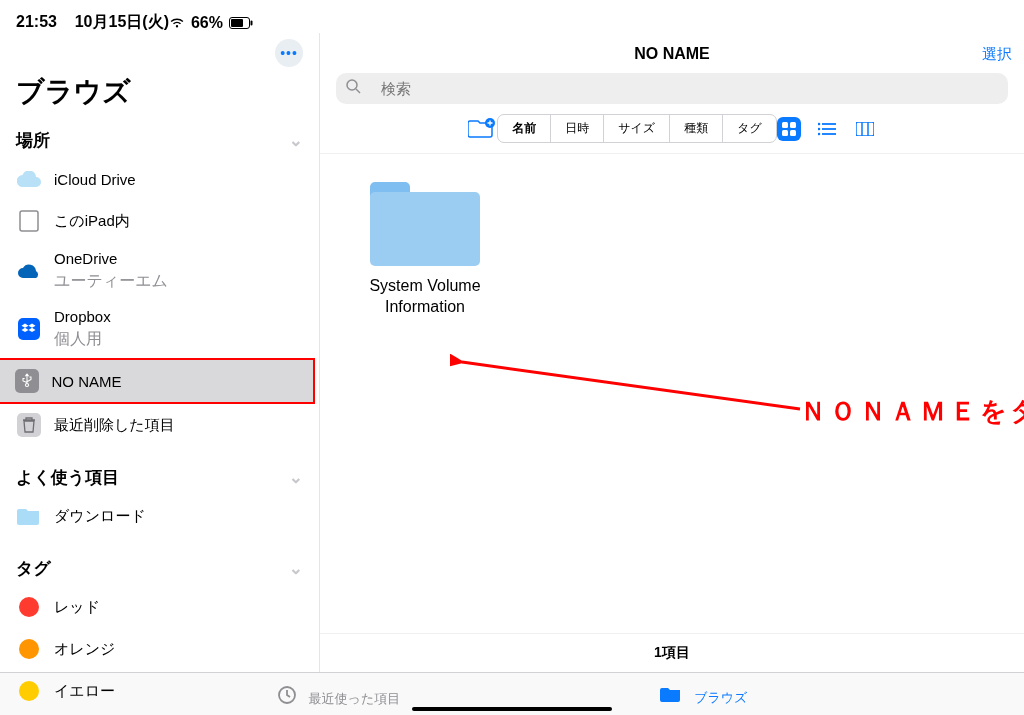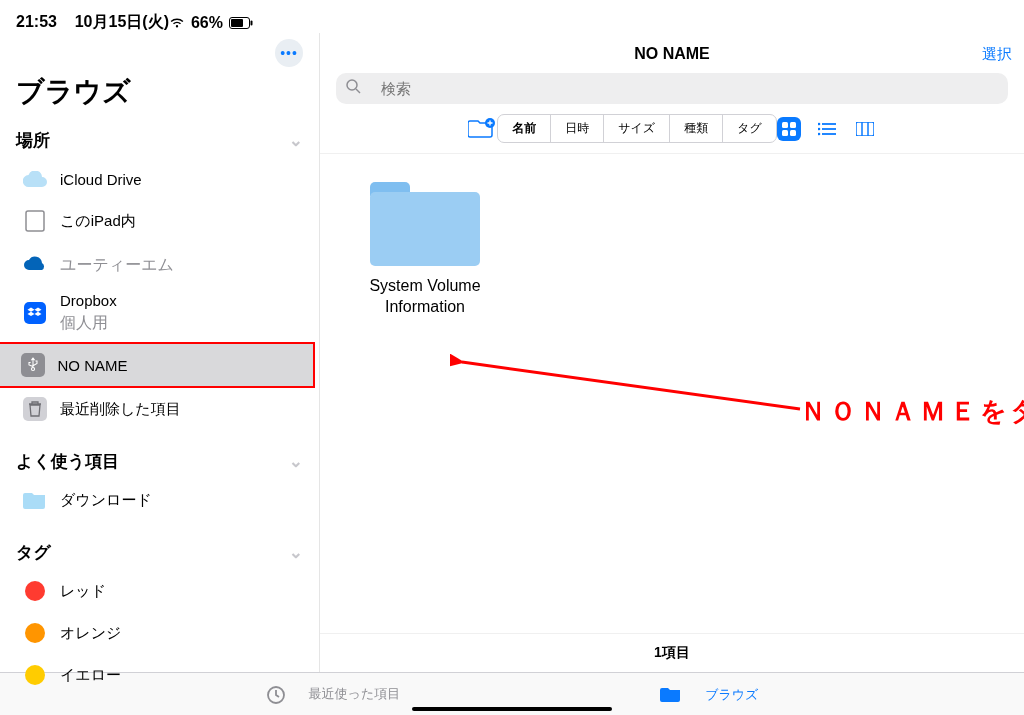--- a/index.html
+++ b/index.html
@@ -8,21 +8,21 @@
 .status-right { display: flex; align-items: center; gap: 6px; }
 .wifi-icon svg, .battery-icon svg { display: block; }
 .main { display: flex; height: 639px; }
 .sidebar { width: 320px; border-right: 1px solid #e5e5e5; display: flex; flex-direction: column; padding: 6px 0 0 0; }
 .sidebar-header { display: flex; justify-content: flex-end; padding: 0 16px 6px 0; }
 .more-btn { width: 28px; height: 28px; border-radius: 14px; background: #e9eef3; display: flex; align-items: center; justify-content: center; }
 .more-dots { color: #0a7aff; font-size: 14px; letter-spacing: 1px; line-height: 1; }
 .sidebar-title { font-size: 28px; font-weight: 700; padding: 0 16px 12px 16px; }
 .section-header { display: flex; justify-content: space-between; align-items: center; padding: 6px 16px; font-size: 17px; font-weight: 700; color: #000; }
 .chev { color: #c7c7cc; }
-.loc-item { display: flex; align-items: center; gap: 12px; padding: 8px 22px; font-size: 15px; }
+.loc-item { display: flex; align-items: center; gap: 12px; padding: 8px 16px; font-size: 15px; }
 .loc-item .icon-slot { width: 26px; height: 26px; display: flex; align-items: center; justify-content: center; }
 .loc-item .txt { flex: 1; }
 .loc-item .sub { font-size: 16px; color: #8e8e93; margin-top: 4px; }
 .loc-item.selected { background: #d9d9db; border: 2.5px solid #ff0000; border-left-width: 0; margin-right: 4px; }
 .loc-item.selected .icon-slot { margin-left: -2.5px; }
 .tag-dot { width: 20px; height: 20px; border-radius: 10px; }
 .content { flex: 1; display: flex; flex-direction: column; }
 .content-header { position: relative; display: flex; align-items: center; justify-content: center; padding: 12px 16px 10px 16px; }
 .content-title { font-size: 16px; font-weight: 700; }
 .select-btn { position: absolute; right: 12px; color: #0a7aff; font-size: 15px; }
@@ -41,21 +41,21 @@
 .grid-area { flex: 1; padding: 28px 20px 0 40px; position: relative; border-top: 1px solid #f0f0f0; }
 .folder-item { width: 130px; text-align: center; }
 .folder-shape { width: 110px; height: 84px; margin: 0 auto 10px auto; position: relative; }
 .folder-shape .tab { position: absolute; top: 0; left: 0; width: 40px; height: 14px; background: #7fbef0; border-radius: 5px 5px 0 0; }
 .folder-shape .body { position: absolute; top: 10px; left: 0; right: 0; bottom: 0; background: #9bcdf3; border-radius: 5px; }
 .folder-name { font-size: 16px; line-height: 1.3; }
 .annotation { position: absolute; left: 480px; top: 240px; color: #ff0000; font-size: 26px; font-weight: 900; letter-spacing: 4px; white-space: nowrap; }
 .arrow-svg { position: absolute; left: 130px; top: 200px; pointer-events: none; }
 .footer-count { text-align: center; font-size: 14px; font-weight: 600; padding: 10px 0; border-top: 1px solid #f0f0f0; }
 .tabbar { height: 48px; border-top: 1px solid #d1d1d6; display: flex; align-items: center; justify-content: center; gap: 260px; background: #f9f9f9; }
-.tab-item { display: flex; align-items: flex-start; gap: 23px; font-size: 13px; }
+.tab-item { display: flex; align-items: flex-end; gap: 12px; font-size: 13px; }
 .tab-item.inactive { color: #8e8e93; }
 .tab-item.active { color: #0a7aff; }
 .home-indicator { position: absolute; bottom: 4px; left: 50%; transform: translateX(-50%); width: 200px; height: 4px; background: #000; border-radius: 3px; }
 </style>
 </head>
 <body>
 
 <div class="status-bar">
   <div>
     <span>21:53</span>
@@ -116,20 +116,21 @@
         </div>
     </div>
 
     <div class="loc-item">
       <span class="icon-slot">
           <svg width="24" height="16" viewBox="0 0 24 16">
             <path d="M19 15H6a5 5 0 010-10 7 7 0 0113 3 4 4 0 010 7z" fill="#0364b8"></path>
           </svg>
         </span>
       <div class="txt">
+          <div>OneDrive</div>
           <div class="sub">ユーティーエム</div>
         </div>
     </div>
 
     <div class="loc-item">
       <span class="icon-slot">
           <svg width="22" height="22" viewBox="0 0 22 22">
             <rect width="22" height="22" rx="5" fill="#0061ff"></rect>
             <path d="M6 5l5 3-5 3-5-3zm10 0l5 3-5 3-5-3zM6 11l5 3-5 3-5-3zm10 0l5 3-5 3-5-3z" transform="scale(0.7) translate(4,3)" fill="#fff"></path>
           </svg>

